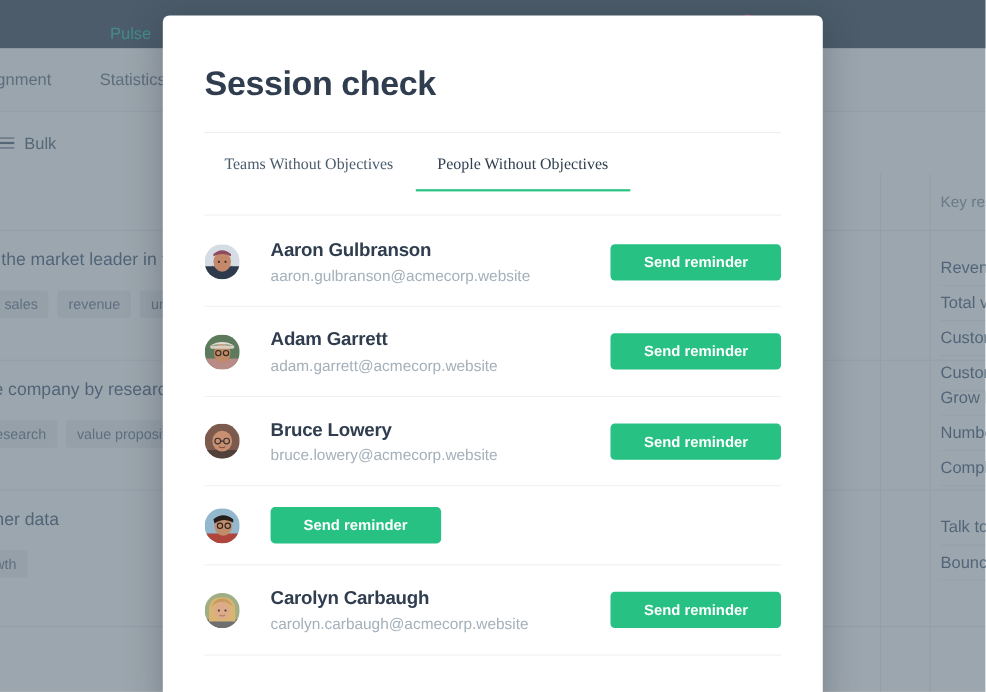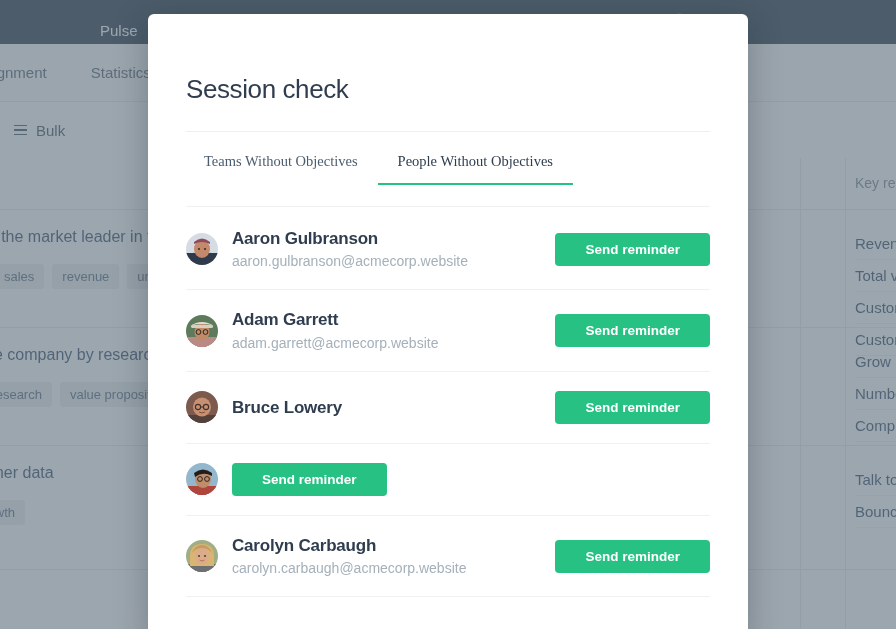--- a/index.html
+++ b/index.html
@@ -29,21 +29,21 @@
   .bg-navbar {
     position: absolute;
     top: 0; left: 0; right: 0;
     height: 44px;
     background: #2e3e4e;
     display: flex;
     align-items: center;
     padding-left: 100px;
   }
   .bg-nav-item {
-    color: #ffffff;
+    color: #14b8a6;
     font-size: 15px;
     margin-right: 48px;
     white-space: nowrap;
     position: relative;
     margin-top: 16px;
   }
   .bg-nav-item.has-dot::after {
     content: "";
     position: absolute;
     top: -9px;
@@ -80,21 +80,21 @@
     display: flex;
     align-items: center;
     padding-left: 0;
   }
   .bg-bulk {
     display: flex;
     align-items: center;
     gap: 9px;
     color: #46596b;
     font-size: 15px;
-    padding-left: 14px;
+    padding-left: 0;
     justify-content: space-between;
   }
   .hamburger { display: flex; flex-direction: column; gap: 3px; }
   .hamburger span { display: block; width: 13px; height: 1.6px; background: #46596b; }
 
   .bg-content {
     position: absolute;
     top: 158px; left: 0; right: 0; bottom: 0;
     background: #ffffff;
   }
@@ -168,24 +168,24 @@
     bottom: -14px;
     background: #ffffff;
     border-radius: 6px;
     box-shadow: 0 6px 34px rgba(20, 30, 40, 0.28);
     overflow: hidden;
     padding: 0 38px;
   }
 
   .modal-title {
     color: #2f3d4f;
-    font-size: 26px;
-    font-weight: normal;
+    font-size: 31px;
+    font-weight: bold;
     letter-spacing: -0.4px;
-    padding-top: 60px;
+    padding-top: 44px;
   }
 
   .modal-desc {
     color: #94a8bd;
     font-size: 14.5px;
     line-height: 1.52;
     margin-top: 13px;
     max-width: 500px;
   }
 
@@ -215,21 +215,21 @@
   .tab.active {
     color: #2f3d4f;
     border-bottom-color: #26c281;
   }
 
   .people-list { margin-top: 20px; }
 
   .person-row {
     display: flex;
     align-items: center;
-    gap: 14px;
+    gap: 28px;
     padding: 19px 0;
     border-bottom: 1px solid #eff1f3;
   }
   .person-row:first-child { border-top: 1px solid #eff1f3; padding-top: 21px; }
 
   .avatar {
     width: 32px;
     height: 32px;
     border-radius: 50%;
     flex: 0 0 32px;
@@ -409,20 +409,21 @@
             <ellipse cx="16" cy="16" rx="9" ry="9.5" fill="#c98f71"></ellipse>
             <path d="M6 10 Q16 4 26 10 Q20 7 16 7 Q11 7 6 10Z" fill="#8a6a58"></path>
             <circle cx="12" cy="16" r="2.6" fill="none" stroke="#3c3330" stroke-width="1.1"></circle>
             <circle cx="20" cy="16" r="2.6" fill="none" stroke="#3c3330" stroke-width="1.1"></circle>
             <line x1="14.6" y1="16" x2="17.4" y2="16" stroke="#3c3330" stroke-width="1.1"></line>
             <path d="M13 21 Q16 23 19 21" stroke="#7a4e3c" stroke-width="1" fill="none"></path>
           </svg>
         </div>
         <div class="person-info">
           <div class="person-name">Bruce Lowery</div>
+          <div class="person-email">bruce.lowery@acmecorp.website</div>
         </div>
         <button class="send-btn">Send reminder</button>
       </div>
 
       <div class="person-row">
         <div class="avatar">
           <svg viewBox="0 0 32 32">
             <rect width="32" height="32" fill="#93b7cc"></rect>
             <path d="M0 23 L32 23 L32 32 L0 32Z" fill="#b0453c"></path>
             <ellipse cx="17" cy="16" rx="8" ry="9" fill="#c08d6b"></ellipse>

